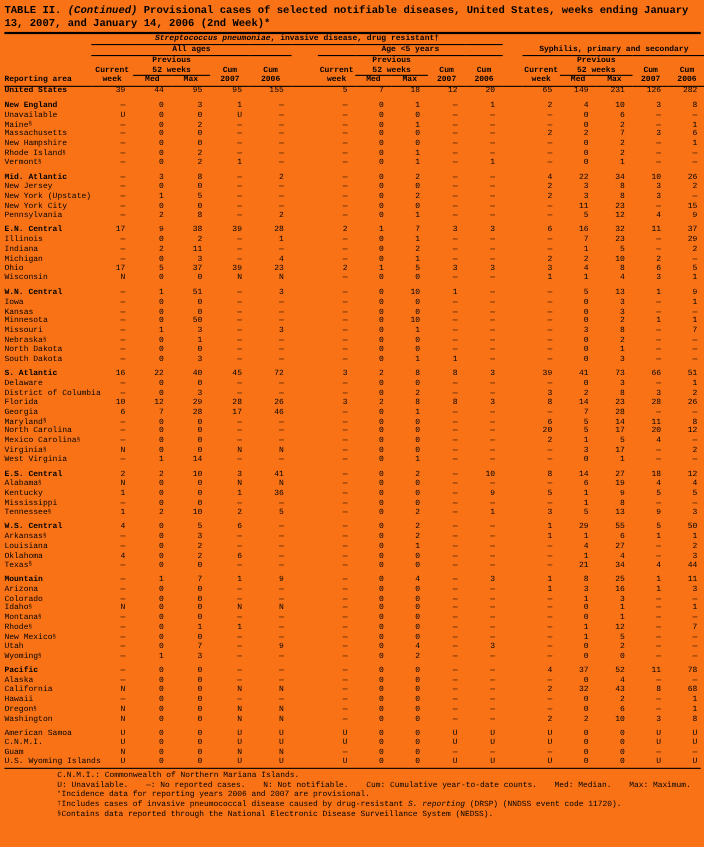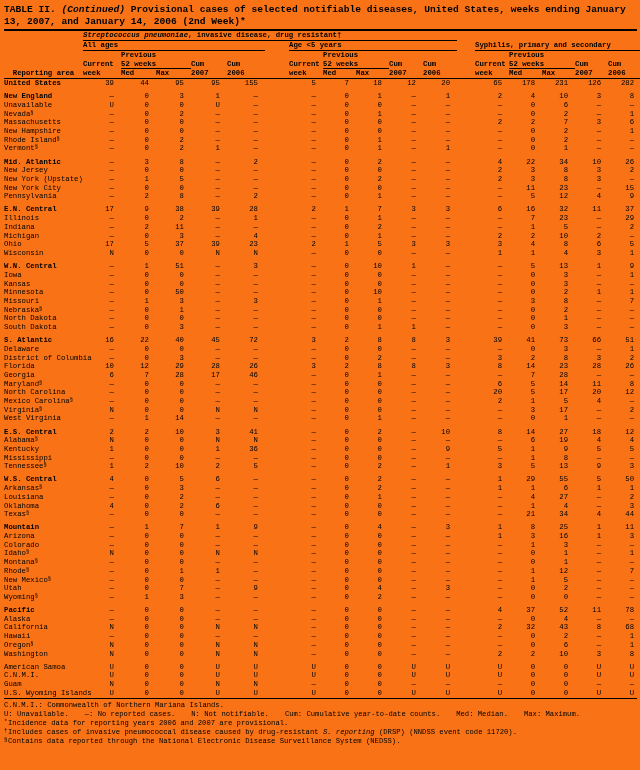--- a/index.html
+++ b/index.html
@@ -9,31 +9,31 @@
     font-family:Liberation Mono, monospace;
     color:#000;background:#f97316;overflow:hidden;
   }
   .title{font-size:9.6px;line-height:11.6px;font-weight:bold;letter-spacing:0;}
   .title .cont{font-style:italic;}
   .title-rule{border-top:2.2px solid #000;margin:2px 0 0 0;height:0;}
   table{border-collapse:collapse;table-layout:fixed;width:633px;}
   td{font-size:7.3px;line-height:8.7px;padding:0;white-space:nowrap;overflow:visible;vertical-align:bottom;}
   td.num{text-align:right;padding-right:7px;}
   td.lbl{text-align:left;}
-  .hd{font-weight:bold;font-size:7.3px;line-height:8.8px;}
-  .hd-left{font-weight:bold;text-align:center;}
+  .hd{font-weight:bold;text-align:center;font-size:7.3px;line-height:8.8px;}
+  .hd-left{font-weight:bold;text-align:left;}
   .it{font-style:italic;}
   .bb td.bbx, td.bbx{border-bottom:1px solid #000;}
   tr.hdr-end td{border-bottom:1.4px solid #000;}
   tr.gap td{height:4.4px;line-height:4.4px;font-size:1px;}
   tr.region td.lbl{font-weight:bold;}
   sup.fm{font-size:5.3px;vertical-align:top;position:relative;top:-1px;}
   .end-rule{border-top:1.2px solid #000;margin:1px 0 1.5px 0;height:0;}
   .fns{font-size:7.2px;line-height:8.9px;}
-  .fn-line{white-space:nowrap;}
+  .fn-line{white-space:nowrap;margin-left:48px;}
   .fn-line .seg{margin-right:16px;}
   .fn-line .seg:last-child{margin-right:0;}
   .fnsym{display:inline-block;width:4px;font-size:5.6px;vertical-align:top;position:relative;top:-1px;}
 </style>
 </head>
 <body>
 
 <div class="page">
 
   <div class="title"><span>TABLE II. </span><span class="cont">(Continued)</span><span> Provisional cases of selected notifiable diseases, United States, weeks ending January 13, 2007, and January 14, 2006 (2nd Week)*</span></div>
@@ -139,21 +139,21 @@
           <td class="num">95</td>
           <td class="num">155</td>
           <td></td>
           <td class="num">5</td>
           <td class="num">7</td>
           <td class="num">18</td>
           <td class="num">12</td>
           <td class="num">20</td>
           <td></td>
           <td class="num">65</td>
-          <td class="num">178</td>
+          <td class="num">149</td>
           <td class="num">231</td>
           <td class="num">126</td>
           <td class="num">282</td>
         </tr>
         <tr class="gap">
           <td colspan="18"></td>
         </tr>
         <tr class="region">
           <td class="lbl"><span>New England</span></td>
           <td class="num">—</td>
@@ -188,21 +188,21 @@
           <td class="num">—</td>
           <td class="num">—</td>
           <td></td>
           <td class="num">—</td>
           <td class="num">0</td>
           <td class="num">6</td>
           <td class="num">—</td>
           <td class="num">—</td>
         </tr>
         <tr>
-          <td class="lbl"><span>Nevada</span><sup class="fm">§</sup></td>
+          <td class="lbl"><span>Maine</span><sup class="fm">§</sup></td>
           <td class="num">—</td>
           <td class="num">0</td>
           <td class="num">2</td>
           <td class="num">—</td>
           <td class="num">—</td>
           <td></td>
           <td class="num">—</td>
           <td class="num">0</td>
           <td class="num">1</td>
           <td class="num">—</td>

